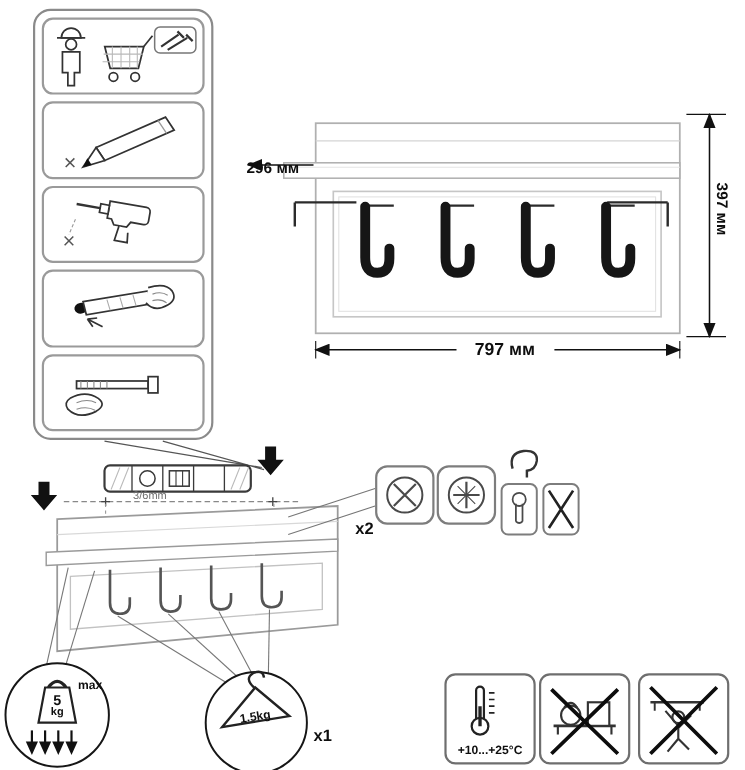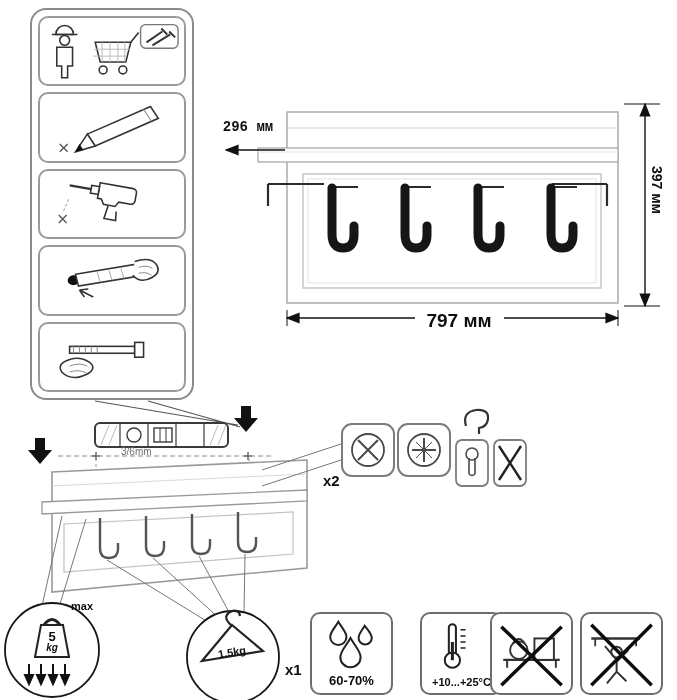--- a/index.html
+++ b/index.html
@@ -12,21 +12,21 @@
   .tools-panel{position:absolute;left:30px;top:8px;width:164px;height:392px;
                border:2px solid #8a8a8a;border-radius:16px;background:#fff;
                box-sizing:border-box;padding:6px;display:flex;flex-direction:column;gap:6px;}
   .step-box{flex:1;border:2px solid #9a9a9a;border-radius:10px;background:#fff;position:relative;overflow:hidden;}
   .step-box svg{width:100%;height:100%;}
 
   
   .lbl{position:absolute;white-space:nowrap;color:#0e0e0e;}
   .lbl.center{text-align:center;}
   .dim{font-weight:bold;font-size:14px;}
-  .dim-w{font-weight:bold;font-size:19px;}
+  .dim-w{font-weight:bold;font-size:16px;}
   .small-gray{font-size:10px;color:#6d6d6d;}
   .count{font-weight:bold;font-size:15px;}
   .tiny-bold{font-weight:bold;font-size:11px;}
 
   
   .care-box{position:absolute;top:612px;width:83px;height:83px;border:2px solid #6e6e6e;
             border-radius:10px;background:#fff;box-sizing:border-box;}
   .care-box svg{position:absolute;top:3px;left:0;width:100%;height:54px;}
   .care-box .big-icon{height:76px;}
   .care-label{position:absolute;bottom:5px;left:0;right:0;text-align:center;font-weight:bold;font-size:13px;}
@@ -217,30 +217,22 @@
       </g>
     </g>
 
     <g>
       <circle cx="233" cy="259" r="46" fill="#fff" stroke="#161616" stroke-width="1.8"></circle>
       <path d="M231,227 q-9,-8 -1,-13 q9,-4 10,4" fill="none" stroke="#222" stroke-width="2.2"></path>
       <path d="M232,227 L202,263 L263,253 Z" fill="#fff" stroke="#222" stroke-width="2.2"></path>
     </g>
   </svg>
 
-  <div class="care-box" style="left:310px;">
-    <svg viewBox="0 0 78 52">
-      <path d="M26,4 C22,11 18,14 18,19 a8,8 0 0 0 16,0 C34,14 30,11 26,4 Z" fill="#fff" stroke="#222" stroke-width="2"></path>
-      <path d="M52,8 C49,13 46,16 46,20 a6.5,6.5 0 0 0 13,0 C59,16 56,13 52,8 Z" fill="#fff" stroke="#222" stroke-width="2"></path>
-      <path d="M38,20 C33,29 28,33 28,39 a10,10 0 0 0 20,0 C48,33 43,29 38,20 Z" fill="#fff" stroke="#222" stroke-width="2"></path>
-    </svg>
-    <div class="care-label">60-70%</div>
-  </div>
-
-  <div class="care-box" style="left:404px;margin-left:16px;">
+
+  <div class="care-box" style="left:404px;">
     <svg viewBox="0 0 78 52">
       <path d="M26.5,38 V10 a3.5,3.5 0 0 1 7,0 V38" fill="#fff" stroke="#222" stroke-width="2"></path>
       <circle cx="30" cy="42" r="7.5" fill="#fff" stroke="#222" stroke-width="2"></circle>
       <line x1="30" y1="24" x2="30" y2="42" stroke="#222" stroke-width="3"></line>
       <path d="M38,12 h5 M38,18 h5 M38,24 h5 M38,30 h5" stroke="#222" stroke-width="1.5"></path>
     </svg>
     <div class="care-label temp">+10...+25°C</div>
   </div>
 
   <div class="care-box" style="left:490px;">
@@ -257,27 +249,27 @@
   <div class="care-box" style="left:580px;">
     <svg class="big-icon" viewBox="0 0 78 78">
       <line x1="8" y1="22" x2="58" y2="22" stroke="#333" stroke-width="2.5"></line>
       <path d="M12,22 V30 M54,22 V30" stroke="#333" stroke-width="1.8"></path>
       <circle cx="34" cy="36" r="5.5" fill="#fff" stroke="#333" stroke-width="2"></circle>
       <path d="M34,42 V56 M34,44 L22,30 M34,46 L46,34 M34,56 L24,68 M34,56 L44,66" fill="none" stroke="#333" stroke-width="2"></path>
       <path d="M8,8 L70,70 M70,8 L8,70" stroke="#0d0d0d" stroke-width="3.5"></path>
     </svg>
   </div>
 
-  <div class="lbl dim center" style="left:214px;top:119px;width:68px;font-family:Liberation Mono, monospace;">296 мм</div>
+  <div class="lbl dim center" style="left:214px;top:144px;width:68px;">296 мм</div>
   <div class="lbl dim center" style="left:627px;top:182px;width:60px;transform:rotate(90deg);">397 мм</div>
   <div class="lbl dim-w center" style="left:415px;top:310px;width:88px;">797 мм</div>
 
   <div class="lbl small-gray" style="left:121px;top:446px;">3/6mm</div>
   <div class="lbl count" style="left:323px;top:460px;margin-top:12px;">x2</div>
 
   <div class="lbl center" style="left:38px;top:629px;width:28px;font-weight:bold;font-size:13px;">5</div>
-  <div class="lbl center" style="left:38px;top:642px;width:28px;font-weight:bold;font-size:10px;font-style:italic;">kg</div>
-  <div class="lbl tiny-bold" style="left:71px;top:600px;">max</div>
+  <div class="lbl center" style="left:38px;top:642px;width:28px;font-weight:bold;font-size:10px;">kg</div>
+  <div class="lbl tiny-bold" style="left:71px;top:617px;">max</div>
 
   <div class="lbl tiny-bold center" style="left:206px;top:646px;width:52px;transform:rotate(-9deg);">1.5kg</div>
   <div class="lbl count" style="left:249px;top:661px;margin-left:36px;">x1</div>
 
 </div>
 
 </body></html>

